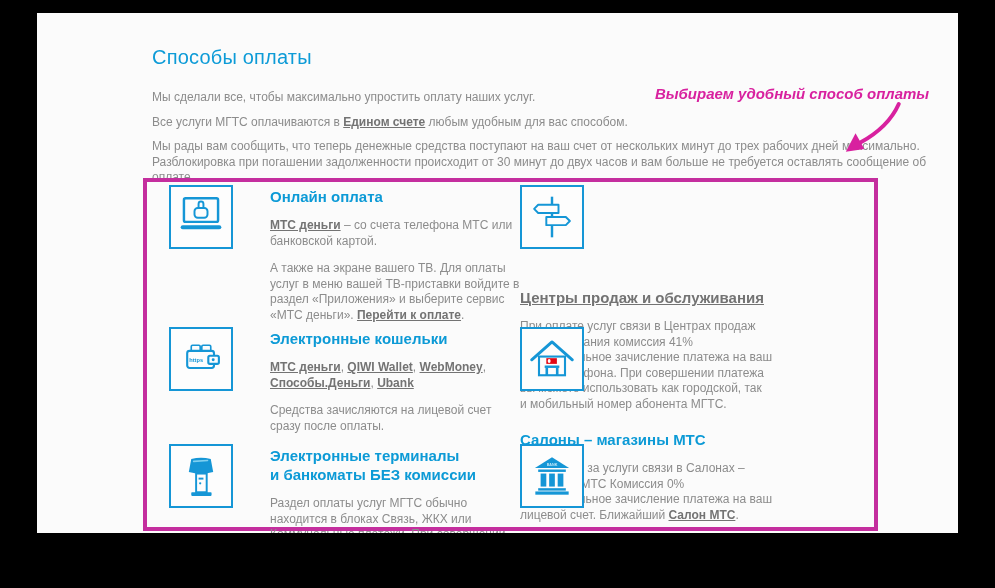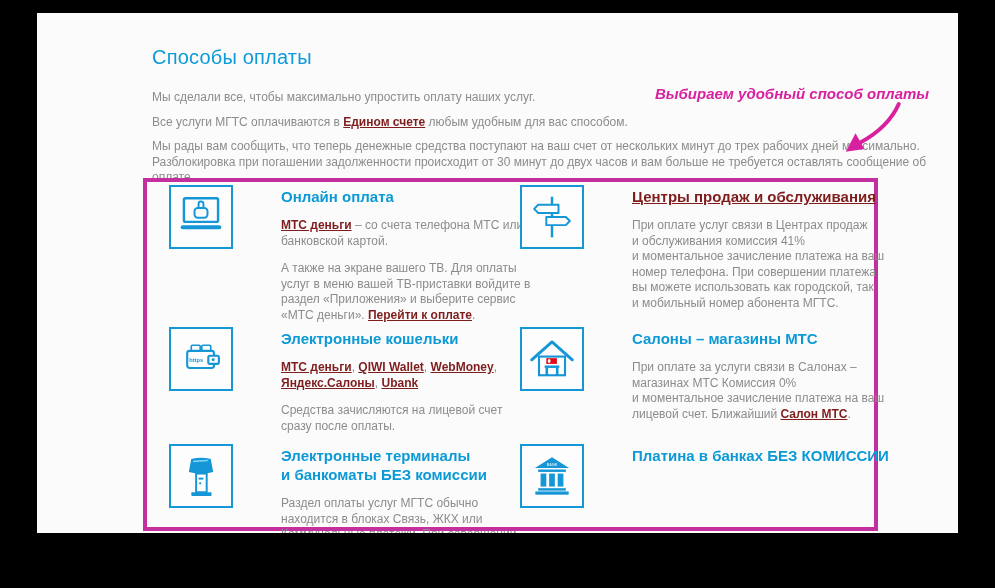--- a/index.html
+++ b/index.html
@@ -6,30 +6,30 @@
   html,body { width:995px; height:588px; background:#000; overflow:hidden;
               font-family:"Liberation Sans","DejaVu Sans",sans-serif; }
   .stage { position:relative; width:995px; height:588px; background:#000;padding-left:44px; }
   .page { position:absolute; left:37px; top:13px; width:921px; height:520px;
           background:#fbfbfb; overflow:hidden; }
   .content { padding:33px 0 0 115px; }
   h1.page-title { font-size:20px; font-weight:400; color:#0d9bd7; letter-spacing:.2px;
                   margin-bottom:21px; }
   .intro { font-size:12px; color:#8c8c8c; line-height:15.5px; margin-bottom:9px;
            max-width:800px; white-space:pre-line; }
-  a.lnk { color:#7f1d1d; font-weight:bold; text-decoration:underline; cursor:pointer; }
+  a.lnk { color:#737373; font-weight:bold; text-decoration:underline; cursor:pointer; }
   
   .annotation { position:absolute; left:615px; top:72px; width:280px; text-align:center;
                 font-size:15px; font-style:italic; font-weight:600; color:#d8219f; }
   .arrow-svg { position:absolute; left:800px; top:85px; }
   
   .hl-box { position:absolute; left:106px; top:165px; width:735px; height:353px;
             border:4px solid #c42e9e; background:transparent; }
-  .cell { position:absolute; display:flex; align-items:flex-start; gap:48px; }
-  .c1 { left:22px; } .c2 { left:373px; }
+  .cell { position:absolute; display:flex; align-items:flex-start; gap:37px; }
+  .c1 { left:22px; } .c2 { left:373px;flex-direction:column; }
   .r1 { top:3px; } .r2 { top:145px; } .r3 { top:262px; }
   .icon-box { flex:0 0 auto; width:64px; height:64px; border:2px solid #1596d6;
               background:#fdfdfd; display:flex; align-items:center; justify-content:center; }
   .txt { padding-top:2px; }
   .c1 .txt { width:250px; } .c2 .txt { width:264px; }
   .blk-title { font-size:15px; font-weight:bold; color:#0c9ad6; line-height:19px;
                margin-bottom:12px; white-space:pre-line; }
   a.blk-title { display:inline-block; text-decoration:underline; }
   .body-txt { font-size:12px; color:#8c8c8c; line-height:15.5px; white-space:pre-line; }
   .body-txt + .body-txt { margin-top:12px; }
@@ -99,21 +99,21 @@
             <rect x="20" y="15" width="11" height="9" rx="1.5" fill="#fdfdfd" stroke="#1596d6" stroke-width="2"></rect>
             <rect x="33" y="15" width="11" height="9" rx="1.5" fill="#fdfdfd" stroke="#1596d6" stroke-width="2"></rect>
             <rect x="15" y="22" width="33" height="21" rx="3" fill="#fdfdfd" stroke="#1596d6" stroke-width="2.6"></rect>
             <rect x="41" y="28" width="13" height="10" rx="2" fill="#fdfdfd" stroke="#1596d6" stroke-width="2.6"></rect>
             <circle cx="47" cy="33" r="1.8" fill="#1596d6"></circle>
             <text x="17.5" y="35.5" font-size="7" font-weight="bold" fill="#1596d6" font-family="Liberation Sans,sans-serif">https</text>
           </svg>
         </div>
         <div class="txt">
           <div class="blk-title">Электронные кошельки</div>
-          <div class="body-txt"><a class="lnk">МТС деньги</a><span>, </span><a class="lnk">QIWI Wallet</a><span>, </span><a class="lnk">WebMoney</a><span>, </span><a class="lnk">Яндекс.Салоны</a><span>, </span><a class="lnk">Ubank</a></div>
+          <div class="body-txt"><a class="lnk">МТС деньги</a><span>, </span><a class="lnk">QIWI Wallet</a><span>, </span><a class="lnk">WebMoney</a><span>, </span><a class="lnk">Способы.Деньги</a><span>, </span><a class="lnk">Ubank</a></div>
           <div class="body-txt">Средства зачисляются на лицевой счет
 сразу после оплаты.</div>
         </div>
       </div>
 
       <div class="cell c2 r2">
         <div class="icon-box">
           <svg width="52" height="52" viewBox="0 0 64 64">
             <path d="M7 33 L32 11 L57 33" fill="none" stroke="#1596d6" stroke-width="3.6" stroke-linecap="round" stroke-linejoin="round"></path>
             <rect x="16" y="29" width="32" height="23" fill="#fdfdfd" stroke="#1596d6" stroke-width="2.6"></rect>

